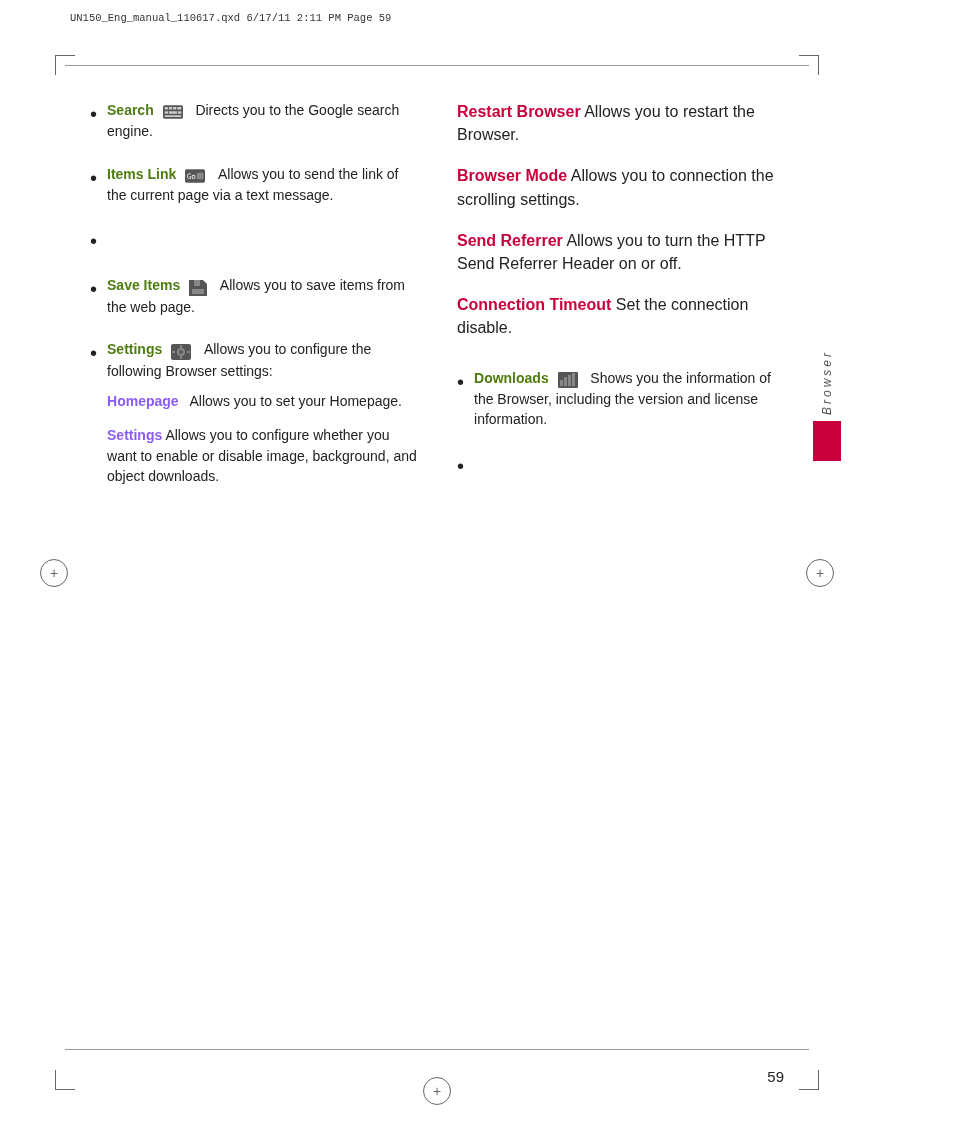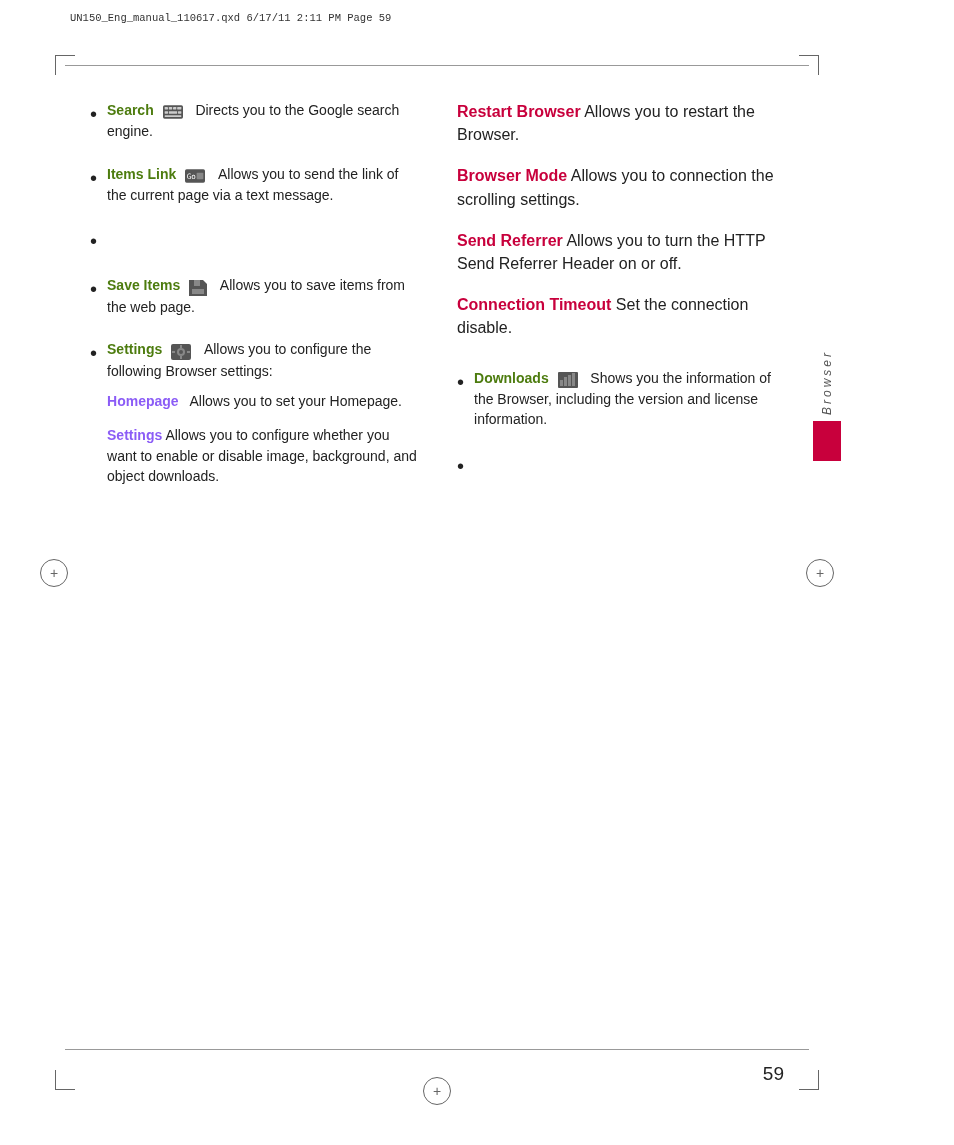--- a/index.html
+++ b/index.html
@@ -213,21 +213,21 @@
       width: 28px;
       height: 38px;
       background: #c8003c;
     }
 
     
     .page-number {
       position: absolute;
       bottom: 60px;
       right: 90px;
-      font-size: 19px;
+      font-size: 15px;
       color: #222;
     }
 
     
     .divider-top {
       position: absolute;
       top: 65px;
       left: 65px;
       right: 65px;
       height: 1px;

